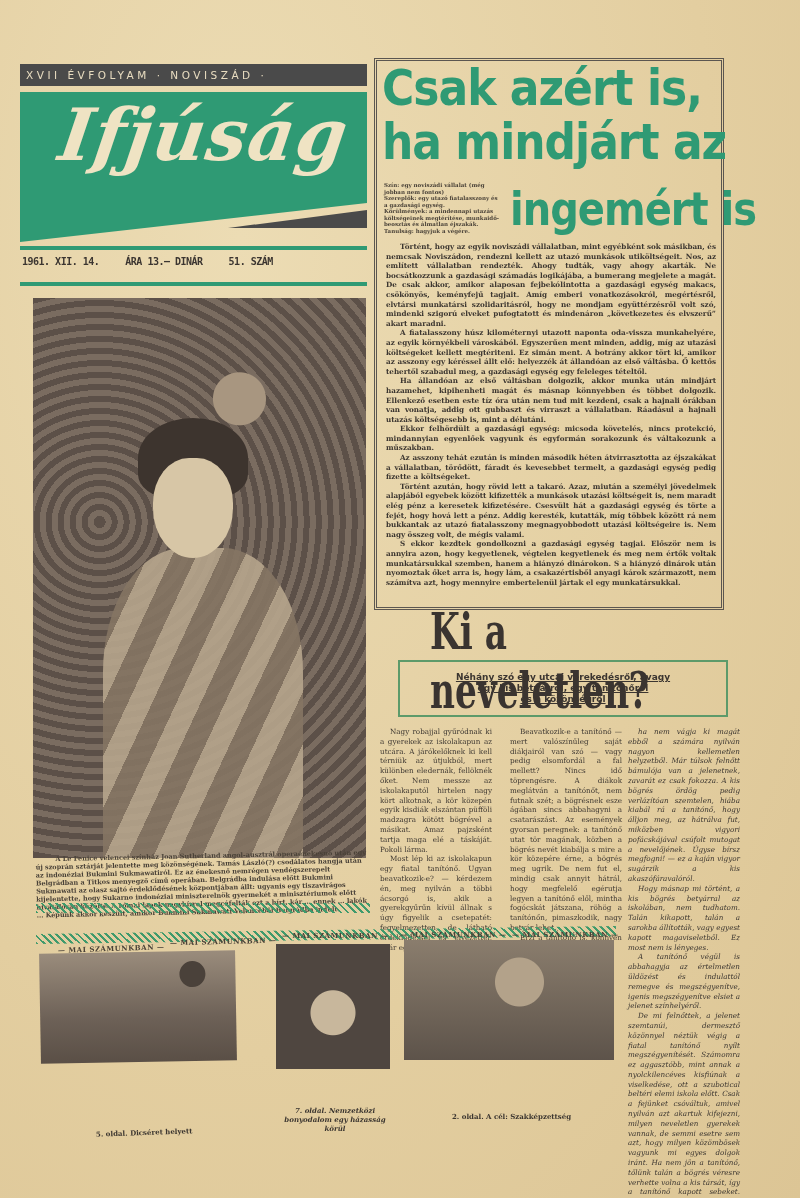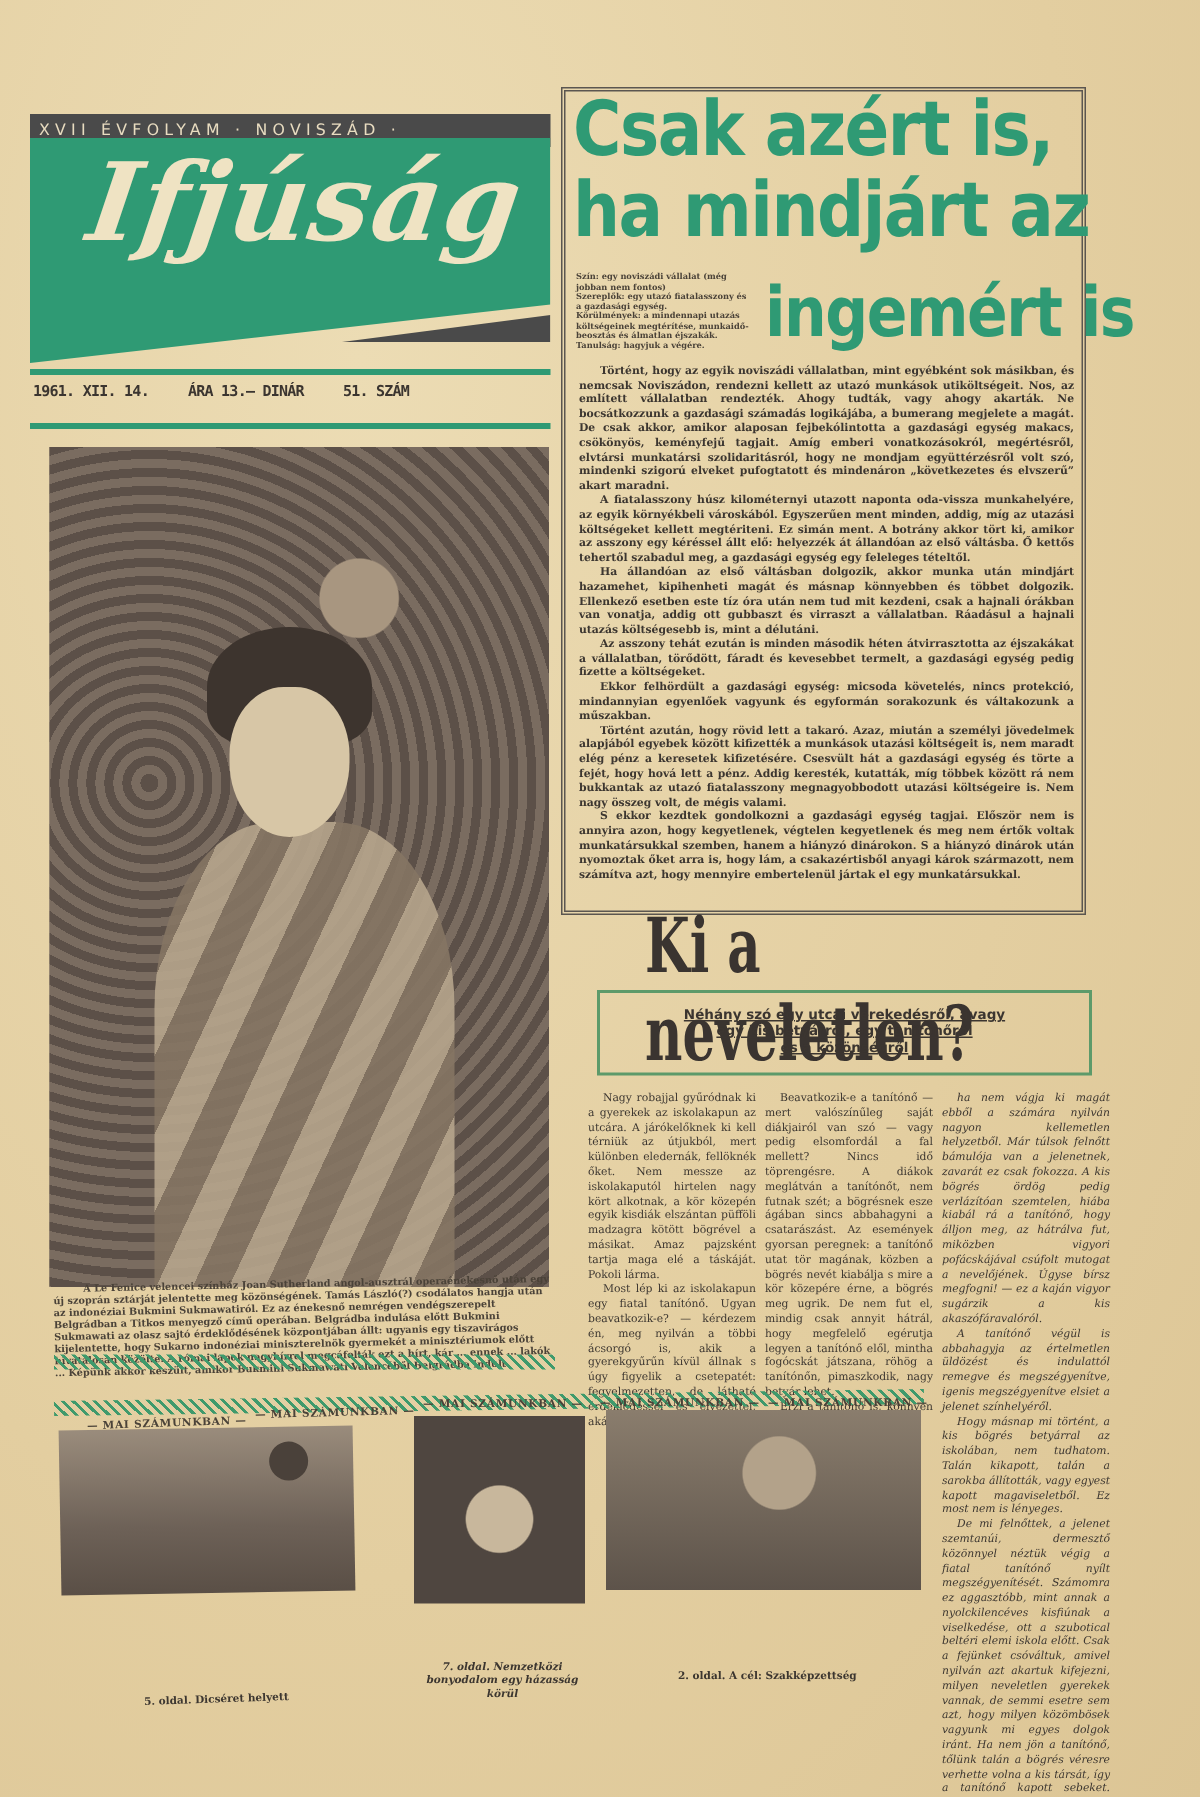--- a/index.html
+++ b/index.html
@@ -11,21 +11,21 @@
     color: #3a3530;
     position: relative;
   }
   .page { position: absolute; inset: 0; }
 
   
   .topbar {
     position: absolute; left: 20px; top: 64px; width: 347px; height: 22px;
     background: #4a4a4a; color: #e8dcc0;
     font-family: "DejaVu Sans", sans-serif; font-size: 10.5px; letter-spacing: 3.5px;
-    display: flex; align-items: center; padding-left: 6px; margin-top: 12px;
+    display: flex; align-items: center; padding-left: 6px;
   }
   .logo-block {
     position: absolute; left: 20px; top: 92px; width: 347px; height: 150px;
     background: #2f9a74;
     clip-path: polygon(0 0, 100% 0, 100% 74%, 0 100%);
   }
   .logo-shadow {
     position: absolute; left: 228px; top: 210px; width: 139px; height: 18px;
     background: #4a4a4a;
     clip-path: polygon(0 100%, 100% 0, 100% 100%);
@@ -108,21 +108,21 @@
     display: flex; flex-direction: column; align-items: center; justify-content: center;
     font-family: "DejaVu Sans", sans-serif; font-weight: bold; font-size: 9px; line-height: 11px;
     color: #3b3530;
     text-decoration: underline;
   }
   .cols {
     position: absolute; top: 727px;
     font-size: 7.2px; line-height: 9.8px; color: #3c3630; text-align: justify;
   }
   .cols p { text-indent: 10px; }
-  .col1 { left: 392px; width: 112px; }
+  .col1 { left: 380px; width: 112px; }
   .col2 { left: 510px; width: 112px; }
   .col3 { left: 628px; width: 112px; height: 400px; font-style: italic; }
 
   
   .hatch {
     position: absolute; height: 10px;
     background: repeating-linear-gradient(45deg, #3f9a6c 0 2px, transparent 2px 5px);
   }
 
   
@@ -184,44 +184,44 @@
   <div class="art1-kicker">
     <p>Szín: egy noviszádi vállalat (még jobban nem fontos)</p>
     <p>Szereplők: egy utazó fiatalasszony és a gazdasági egység.</p>
     <p>Körülmények: a mindennapi utazás költségeinek megtérítése, munkaidő-beosztás és álmatlan éjszakák.</p>
     <p>Tanulság: hagyjuk a végére.</p>
   </div>
   <div class="art1-body">
     <p>Történt, hogy az egyik noviszádi vállalatban, mint egyébként sok másikban, és nemcsak Noviszádon, rendezni kellett az utazó munkások utiköltségeit. Nos, az említett vállalatban rendezték. Ahogy tudták, vagy ahogy akarták. Ne bocsátkozzunk a gazdasági számadás logikájába, a bumerang megjelete a magát. De csak akkor, amikor alaposan fejbekólintotta a gazdasági egység makacs, csökönyös, keményfejű tagjait. Amíg emberi vonatkozásokról, megértésről, elvtársi munkatársi szolidaritásról, hogy ne mondjam együttérzésről volt szó, mindenki szigorú elveket pufogtatott és mindenáron „következetes és elvszerű” akart maradni.</p>
     <p>A fiatalasszony húsz kilométernyi utazott naponta oda-vissza munkahelyére, az egyik környékbeli városkából. Egyszerűen ment minden, addig, míg az utazási költségeket kellett megtériteni. Ez simán ment. A botrány akkor tört ki, amikor az asszony egy kéréssel állt elő: helyezzék át állandóan az első váltásba. Ő kettős tehertől szabadul meg, a gazdasági egység egy feleleges tételtől.</p>
     <p>Ha állandóan az első váltásban dolgozik, akkor munka után mindjárt hazamehet, kipihenheti magát és másnap könnyebben és többet dolgozik. Ellenkező esetben este tíz óra után nem tud mit kezdeni, csak a hajnali órákban van vonatja, addig ott gubbaszt és virraszt a vállalatban. Ráadásul a hajnali utazás költségesebb is, mint a délutáni.</p>
+    <p>Ekkor felhördült a gazdasági egység: micsoda követelés, nincs protekció, mindannyian egyenlőek vagyunk és egyformán sorakozunk és váltakozunk a műszakban.</p>
     <p>Az asszony tehát ezután is minden második héten átvirrasztotta az éjszakákat a vállalatban, törődött, fáradt és kevesebbet termelt, a gazdasági egység pedig fizette a költségeket.</p>
-    <p>Ekkor felhördült a gazdasági egység: micsoda követelés, nincs protekció, mindannyian egyenlőek vagyunk és egyformán sorakozunk és váltakozunk a műszakban.</p>
     <p>Történt azután, hogy rövid lett a takaró. Azaz, miután a személyi jövedelmek alapjából egyebek között kifizették a munkások utazási költségeit is, nem maradt elég pénz a keresetek kifizetésére. Csesvült hát a gazdasági egység és törte a fejét, hogy hová lett a pénz. Addig keresték, kutatták, míg többek között rá nem bukkantak az utazó fiatalasszony megnagyobbodott utazási költségeire is. Nem nagy összeg volt, de mégis valami.</p>
     <p>S ekkor kezdtek gondolkozni a gazdasági egység tagjai. Először nem is annyira azon, hogy kegyetlenek, végtelen kegyetlenek és meg nem értők voltak munkatársukkal szemben, hanem a hiányzó dinárokon. S a hiányzó dinárok után nyomoztak őket arra is, hogy lám, a csakazértisből anyagi károk származott, nem számítva azt, hogy mennyire embertelenül jártak el egy munkatársukkal.</p>
   </div>
 
   <div class="h2">Ki a neveletlen?</div>
   <div class="subhead-box">
     <span>Néhány szó egy utcai verekedésről, avagy</span>
     <span>egy kis betyárról, egy tanítónőről</span>
     <span>és a közönségről</span>
   </div>
   <div class="cols col1">
     <p>Nagy robajjal gyűródnak ki a gyerekek az iskolakapun az utcára. A járókelőknek ki kell térniük az útjukból, mert különben eledernák, fellöknék őket. Nem messze az iskolakaputól hirtelen nagy kört alkotnak, a kör közepén egyik kisdiák elszántan püfföli madzagra kötött bögrével a másikat. Amaz pajzsként tartja maga elé a táskáját. Pokoli lárma.</p>
     <p>Most lép ki az iskolakapun egy fiatal tanítónő. Ugyan beavatkozik-e? — kérdezem én, meg nyilván a többi ácsorgó is, akik a gyerekgyűrűn kívül állnak s úgy figyelik a csetepatét: fegyelmezetten, de látható érdeklődéssel és élvezettel, akár egy sportmérkőzést.</p>
   </div>
   <div class="cols col2">
     <p>Beavatkozik-e a tanítónő — mert valószínűleg saját diákjairól van szó — vagy pedig elsomfordál a fal mellett? Nincs idő töprengésre. A diákok meglátván a tanítónőt, nem futnak szét; a bögrésnek esze ágában sincs abbahagyni a csatarászást. Az események gyorsan peregnek: a tanítónő utat tör magának, közben a bögrés nevét kiabálja s mire a kör közepére érne, a bögrés meg ugrik. De nem fut el, mindig csak annyit hátrál, hogy megfelelő egérutja legyen a tanítónő elől, mintha fogócskát játszana, röhög a tanítónőn, pimaszkodik, nagy betyár lehet.</p>
     <p>Érzi a tanítónő is, könnyen a közderültség tárgya lehet.</p>
   </div>
   <div class="cols col3">
     <p>ha nem vágja ki magát ebből a számára nyilván nagyon kellemetlen helyzetből. Már túlsok felnőtt bámulója van a jelenetnek, zavarát ez csak fokozza. A kis bögrés ördög pedig verlázítóan szemtelen, hiába kiabál rá a tanítónő, hogy álljon meg, az hátrálva fut, miközben vigyori pofácskájával csúfolt mutogat a nevelőjének. Úgyse bírsz megfogni! — ez a kaján vigyor sugárzik a kis akaszófáravalóról.</p>
+    <p>Hogy másnap mi történt, a kis bögrés betyárral az iskolában, nem tudhatom. Talán kikapott, talán a sarokba állították, vagy egyest kapott magaviseletből. Ez most nem is lényeges.</p>
     <p>A tanítónő végül is abbahagyja az értelmetlen üldözést és indulattól remegve és megszégyenítve, igenis megszégyenítve elsiet a jelenet színhelyéről.</p>
-    <p>Hogy másnap mi történt, a kis bögrés betyárral az iskolában, nem tudhatom. Talán kikapott, talán a sarokba állították, vagy egyest kapott magaviseletből. Ez most nem is lényeges.</p>
     <p>De mi felnőttek, a jelenet szemtanúi, dermesztő közönnyel néztük végig a fiatal tanítónő nyílt megszégyenítését. Számomra ez aggasztóbb, mint annak a nyolckilencéves kisfiúnak a viselkedése, ott a szubotical beltéri elemi iskola előtt. Csak a fejünket csóváltuk, amivel nyilván azt akartuk kifejezni, milyen neveletlen gyerekek vannak, de semmi esetre sem azt, hogy milyen közömbösek vagyunk mi egyes dolgok iránt. Ha nem jön a tanítónő, tőlünk talán a bögrés véresre verhette volna a kis társát, így a tanítónő kapott sebeket. Vagy neki kutyakötelessége volt beavatkozni?</p>
 
   </div>
 
   <div class="hatch" style="left:36px; top:903px; width:334px;"></div>
   <div class="hatch" style="left:36px; top:930px; width:580px; transform:rotate(-0.8deg);"></div>
 
   <div class="mai-label" style="left:58px; top:944px; transform:rotate(-2deg);">— MAI SZÁMUNKBAN —</div>
   <div class="mai-label" style="left:170px; top:937px; transform:rotate(-1.5deg);">— MAI SZÁMUNKBAN —</div>
   <div class="mai-label" style="left:282px; top:931px;">— MAI SZÁMUNKBAN —</div>

